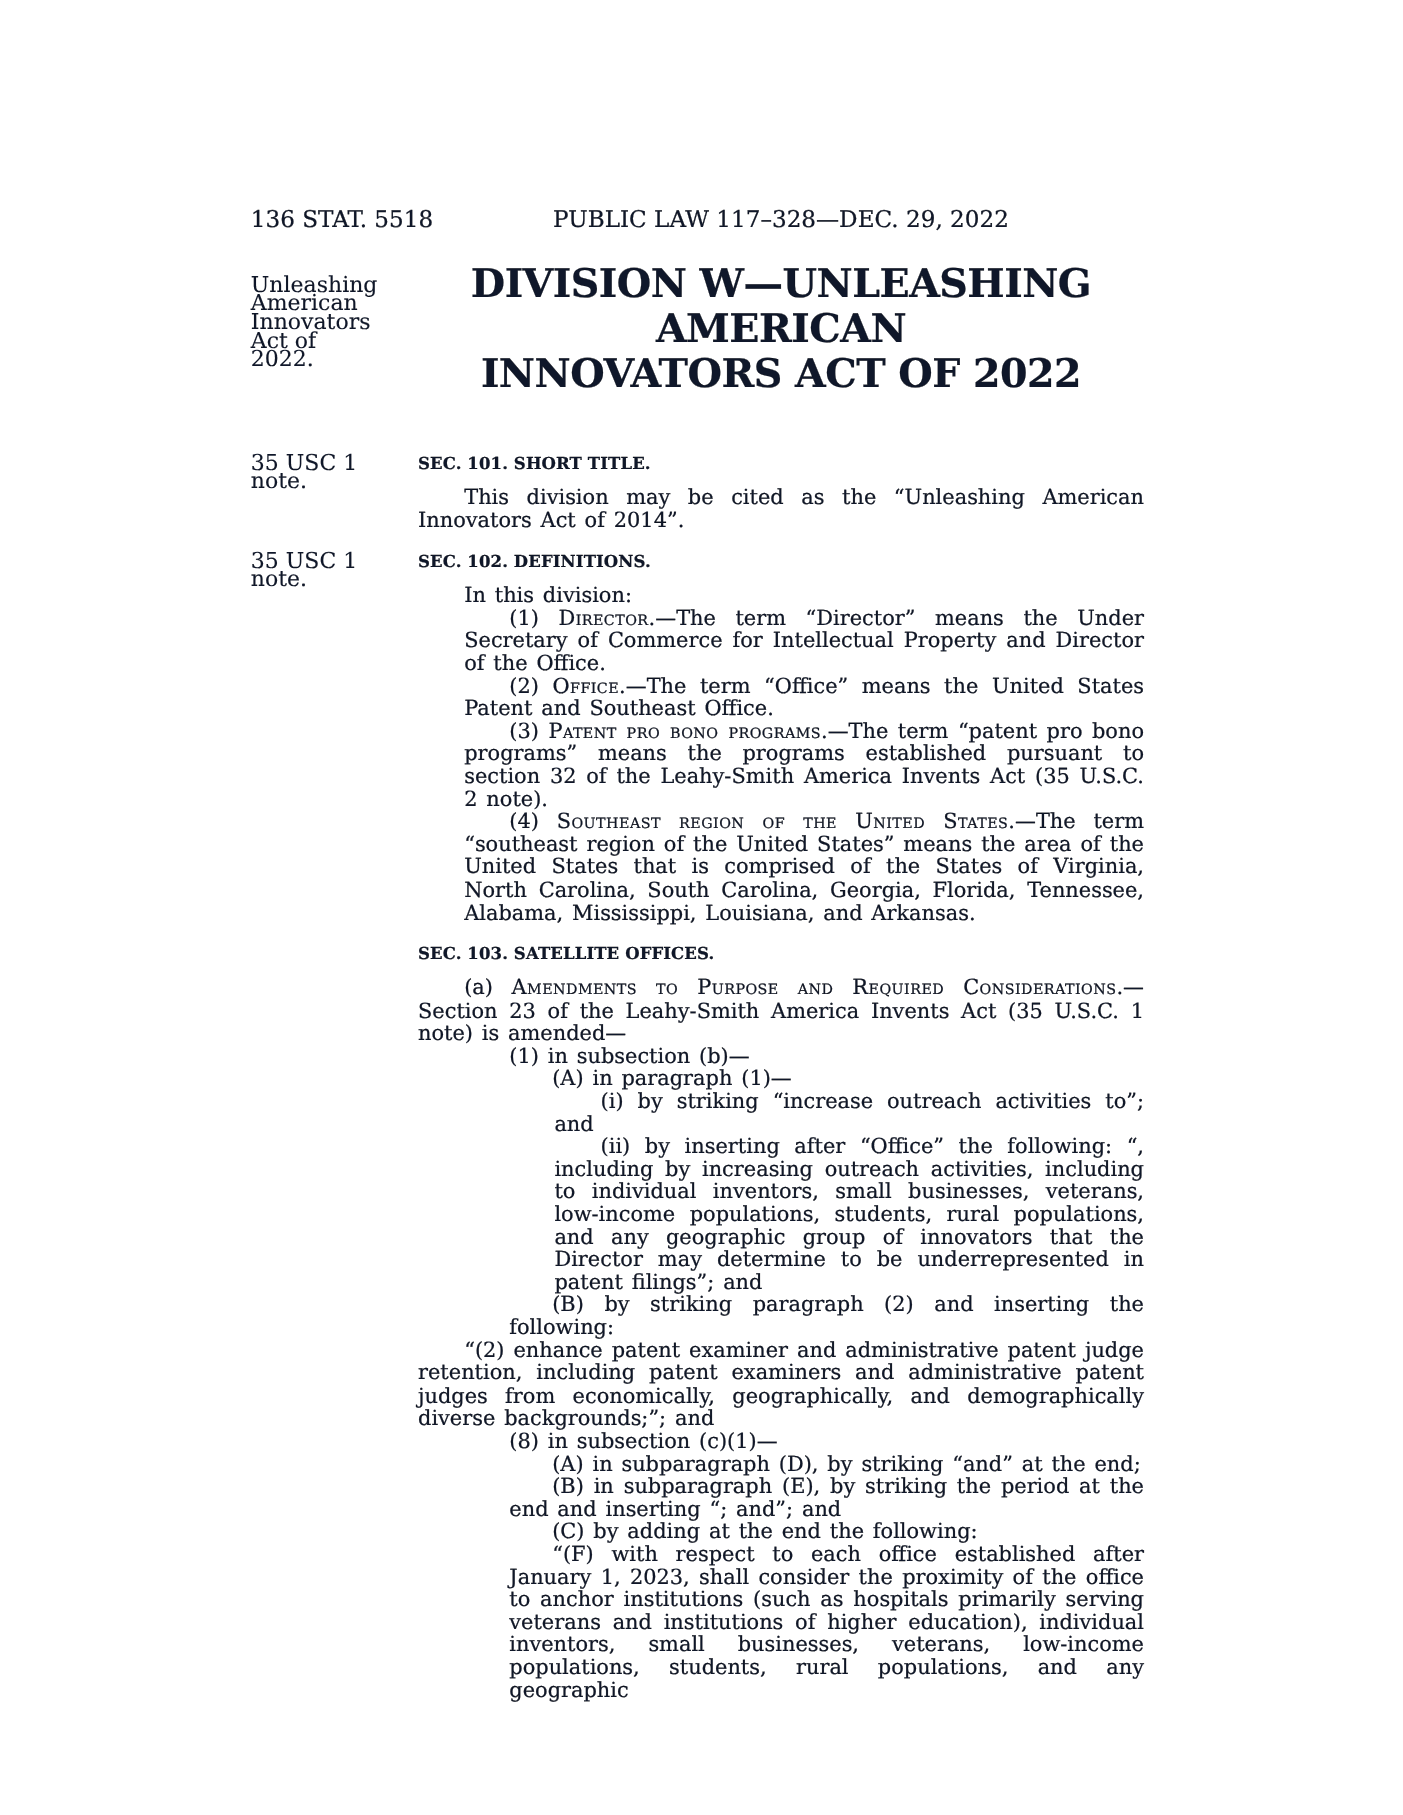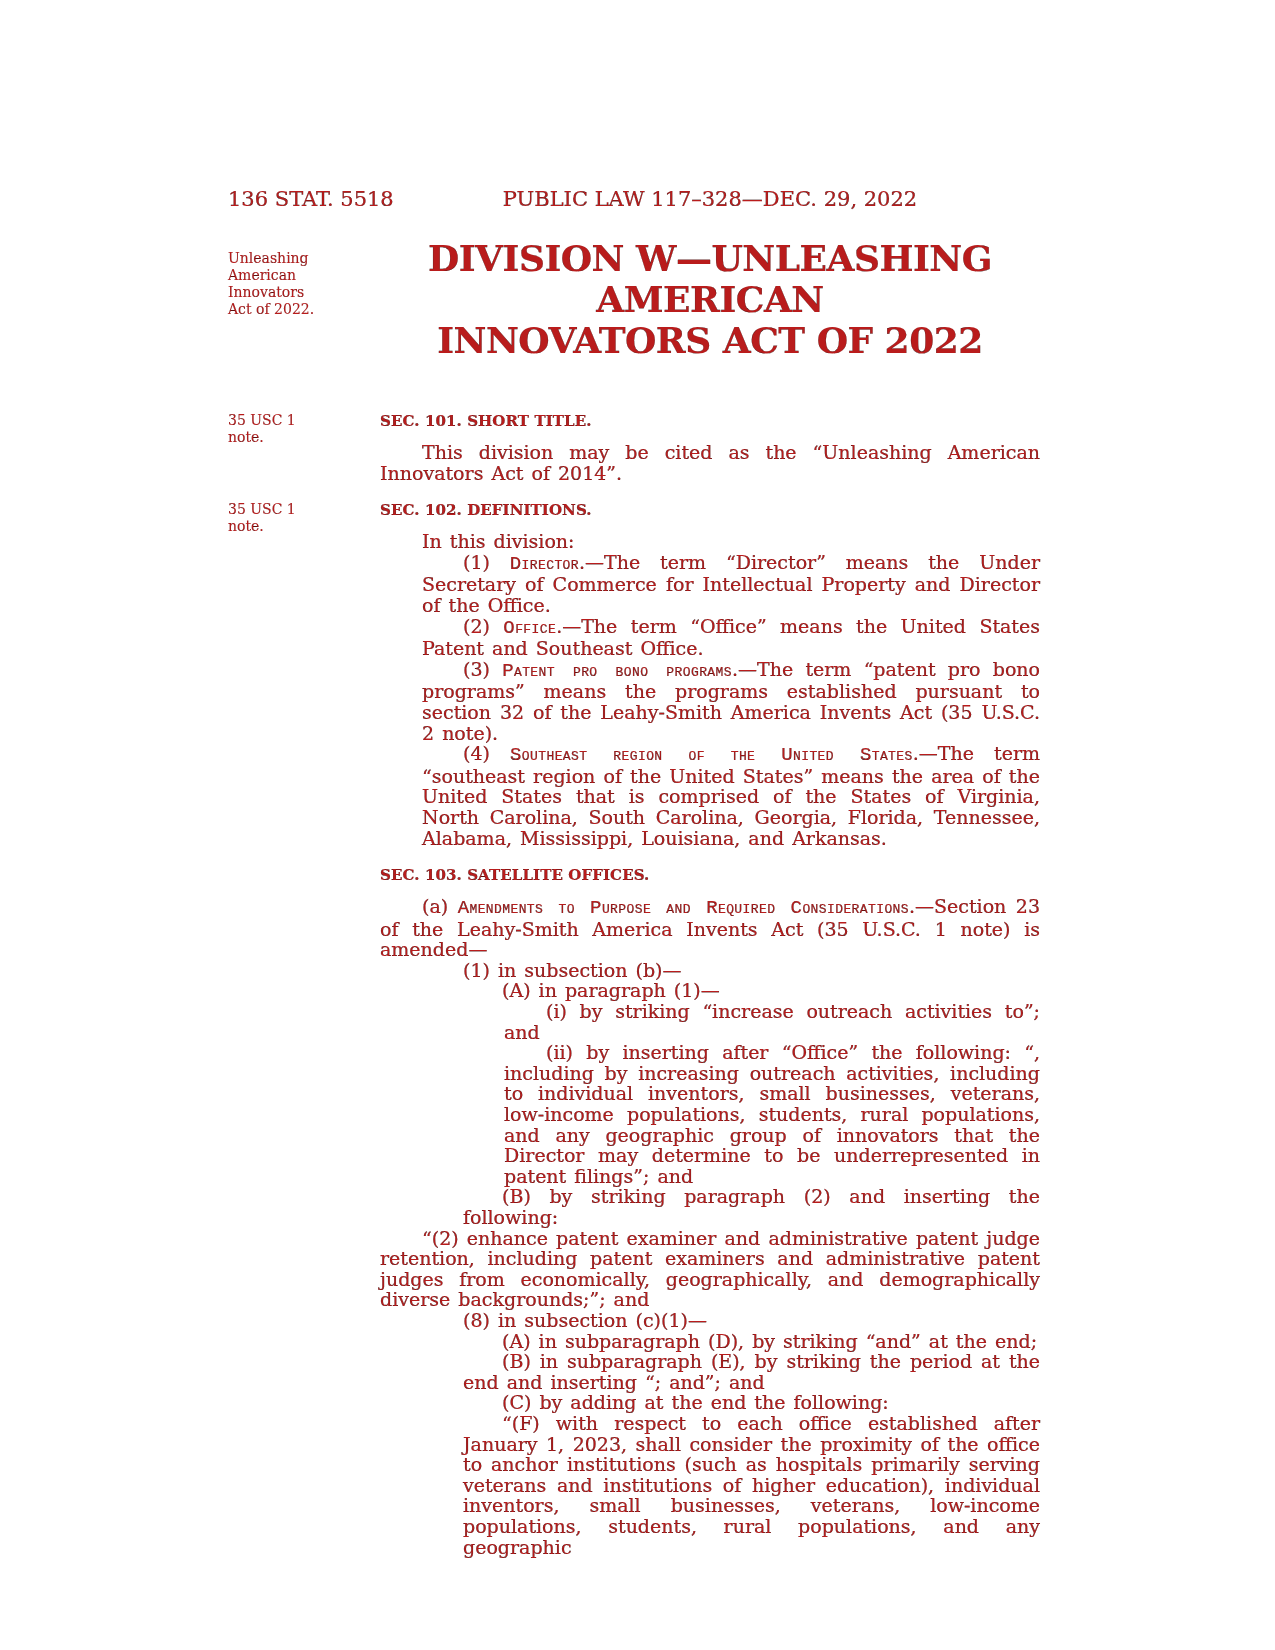--- a/index.html
+++ b/index.html
@@ -5,21 +5,21 @@
   html, body {
     margin: 0;
     padding: 0;
     background: #ffffff;
   }
   .page {
     position: relative;
     width: 1275px;
     height: 1650px;
     background: #ffffff;
-    color: #b91c1c;
+    color: #0f172a;
     font-family: "DejaVu Serif", "Liberation Serif", serif;
     overflow: hidden;
     -webkit-text-stroke: 0.2px #000;
   }
   .content {
     position: absolute;
     left: 228px;
     top: 186px;
     width: 812px;
   }
@@ -43,21 +43,21 @@
     width: 660px;
     top: 0;
     text-align: center;
   }
   
   .grid {
     display: grid;
     grid-template-columns: 152px 660px;
   }
   .note {
-    font-size: 14px;
+    font-size: 20px;
     line-height: 17px;
     max-width: 100px;
     padding-top: 3px;
     -webkit-text-stroke: 0.1px #000;
   }
   .note.act-note { padding-top: 12px; }
   .body-cell { width: 660px; }
   
   .division-title {
     margin: 0 0 24px 0;
@@ -84,21 +84,21 @@
     line-height: 20.6px;
     text-align: justify;
     word-spacing: 2px;
     hyphens: auto;
     -webkit-hyphens: auto;
   }
   .paras .lvl0 { padding-left: 0;     text-indent: 42px; }
   .paras .lvl1 { padding-left: 42px;  text-indent: 41px; }
   .paras .lvl2 { padding-left: 83px;  text-indent: 39px; }
   .paras .lvl3 { padding-left: 124px; text-indent: 42px; }
-  .sc { font-variant: small-caps; letter-spacing: 0.4px; font-family: Liberation Mono, monospace; }
+  .sc { font-variant: small-caps; letter-spacing: 0.4px; }
 </style>
 </head>
 <body>
 
 <div class="page">
   <div class="content">
 
     <div class="running-head">
       <span class="stat-number">136 STAT. 5518</span>
       <span class="law-citation">PUBLIC LAW 117–328—DEC. 29, 2022</span>

